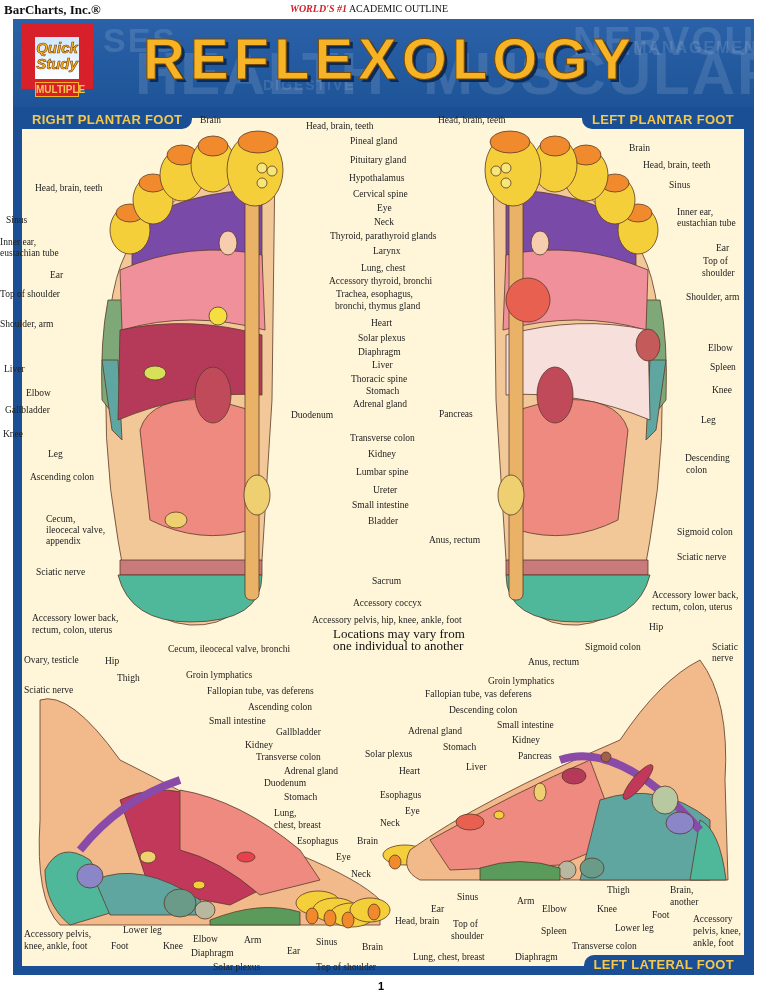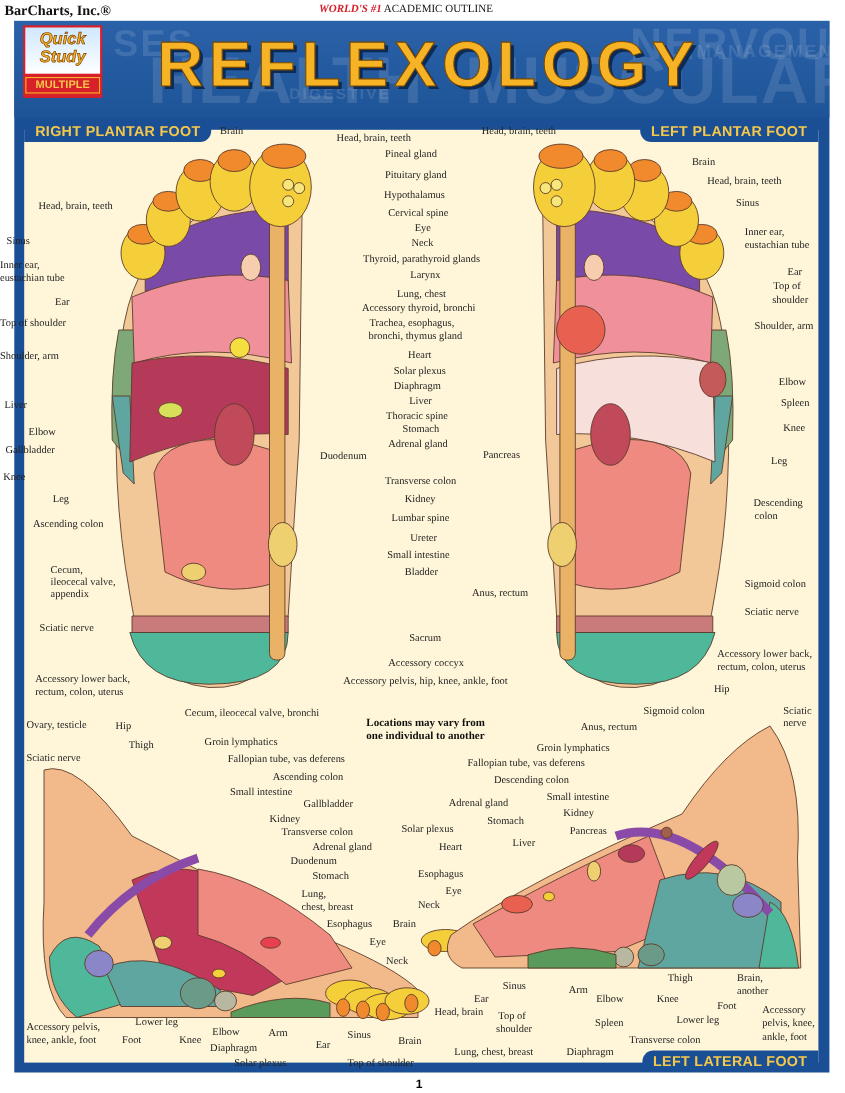--- a/index.html
+++ b/index.html
@@ -4,34 +4,34 @@
 <style>
   html,body{margin:0;padding:0;background:#fff;}
   body{width:768px;height:994px;position:relative;overflow:hidden;font-family:"Liberation Serif","DejaVu Serif",serif;}
   .topline{position:absolute;top:0;left:0;width:768px;height:18px;}
   .brand{position:absolute;left:4px;top:2px;font-size:13px;font-weight:bold;color:#111;}
   .tagline{position:absolute;left:290px;top:3px;font-size:10px;color:#111;}
   .tagline .red{color:#d4202a;font-style:italic;font-weight:bold;}
   .frame{position:absolute;left:13px;top:19px;width:741px;height:956px;background:#1a4f95;}
   .header{position:absolute;left:0;top:0;width:741px;height:88px;background:linear-gradient(#2a61a8,#1e5497);}
   .ghost{position:absolute;color:rgba(255,255,255,0.12);font-family:"Liberation Sans",sans-serif;font-size:60px;font-weight:bold;letter-spacing:2px;}
-  .logo{position:absolute;left:8px;top:4px;width:72px;height:66px;background:#d8202a;padding:2px;box-sizing:border-box;}
+  .logo{position:absolute;left:8px;top:4px;width:72px;height:66px;background:#d8202a;padding:14px;box-sizing:border-box;}
   .logo-inner{width:100%;height:42px;background:linear-gradient(#cfe8ff,#fff);text-align:center;font-family:"Liberation Sans",sans-serif;font-weight:bold;font-style:italic;font-size:15px;line-height:16px;color:#f6b325;-webkit-text-stroke:0.6px #7a3c00;padding-top:3px;box-sizing:border-box;}
   .logo-acad{margin-top:3px;background:#d8202a;border:1px solid #f6b325;color:#f6c84a;font-family:"Liberation Sans",sans-serif;font-weight:bold;font-size:10px;text-align:center;line-height:13px;}
   .title{position:absolute;left:130px;top:6px;font-family:"Liberation Sans",sans-serif;font-weight:bold;font-size:58px;letter-spacing:5px;color:#f6b325;text-shadow:3px 3px 0 #0d2a55;-webkit-text-stroke:1px #7a4a00;}
   .subtitle{position:absolute;left:0;top:76px;width:741px;text-align:center;font-family:"Liberation Sans",sans-serif;font-weight:bold;font-size:12px;color:#fff;letter-spacing:0.2px;}
   .panel{position:absolute;left:9px;top:99px;width:722px;height:848px;background:#fff6d9;}
   .corner{position:absolute;background:#1a4f95;color:#f6c84a;font-family:"Liberation Sans",sans-serif;font-weight:bold;font-size:13px;letter-spacing:0.3px;padding:2px 10px;border-radius:0 0 10px 0;}
   .c-tl{left:9px;top:91px;border-radius:0 0 10px 0;}
   .c-tr{right:10px;top:91px;border-radius:0 0 0 10px;}
   .c-bl{left:9px;top:936px;border-radius:0 10px 0 0;}
   .c-br{right:10px;top:936px;border-radius:10px 0 0 0;}
   svg.art{position:absolute;left:0;top:0;}
   .lbl{position:absolute;font-size:9.5px;line-height:11px;color:#222;white-space:nowrap;}
-  .note{position:absolute;left:333px;top:652px;font-size:10px;font-weight:bold;line-height:12px;color:#111;}
+  .note{position:absolute;left:333px;top:628px;font-size:13px;font-weight:normal;line-height:12px;color:#111;}
   .pagenum{position:absolute;left:378px;top:980px;font-family:"Liberation Sans",sans-serif;font-weight:bold;font-size:11px;}
 </style>
 </head>
 <body>
 
 <div class="topline">
   <span class="brand">BarCharts, Inc.®</span>
   <span class="tagline"><span class="red">WORLD'S #1</span><span> ACADEMIC OUTLINE</span></span>
 </div>
 

